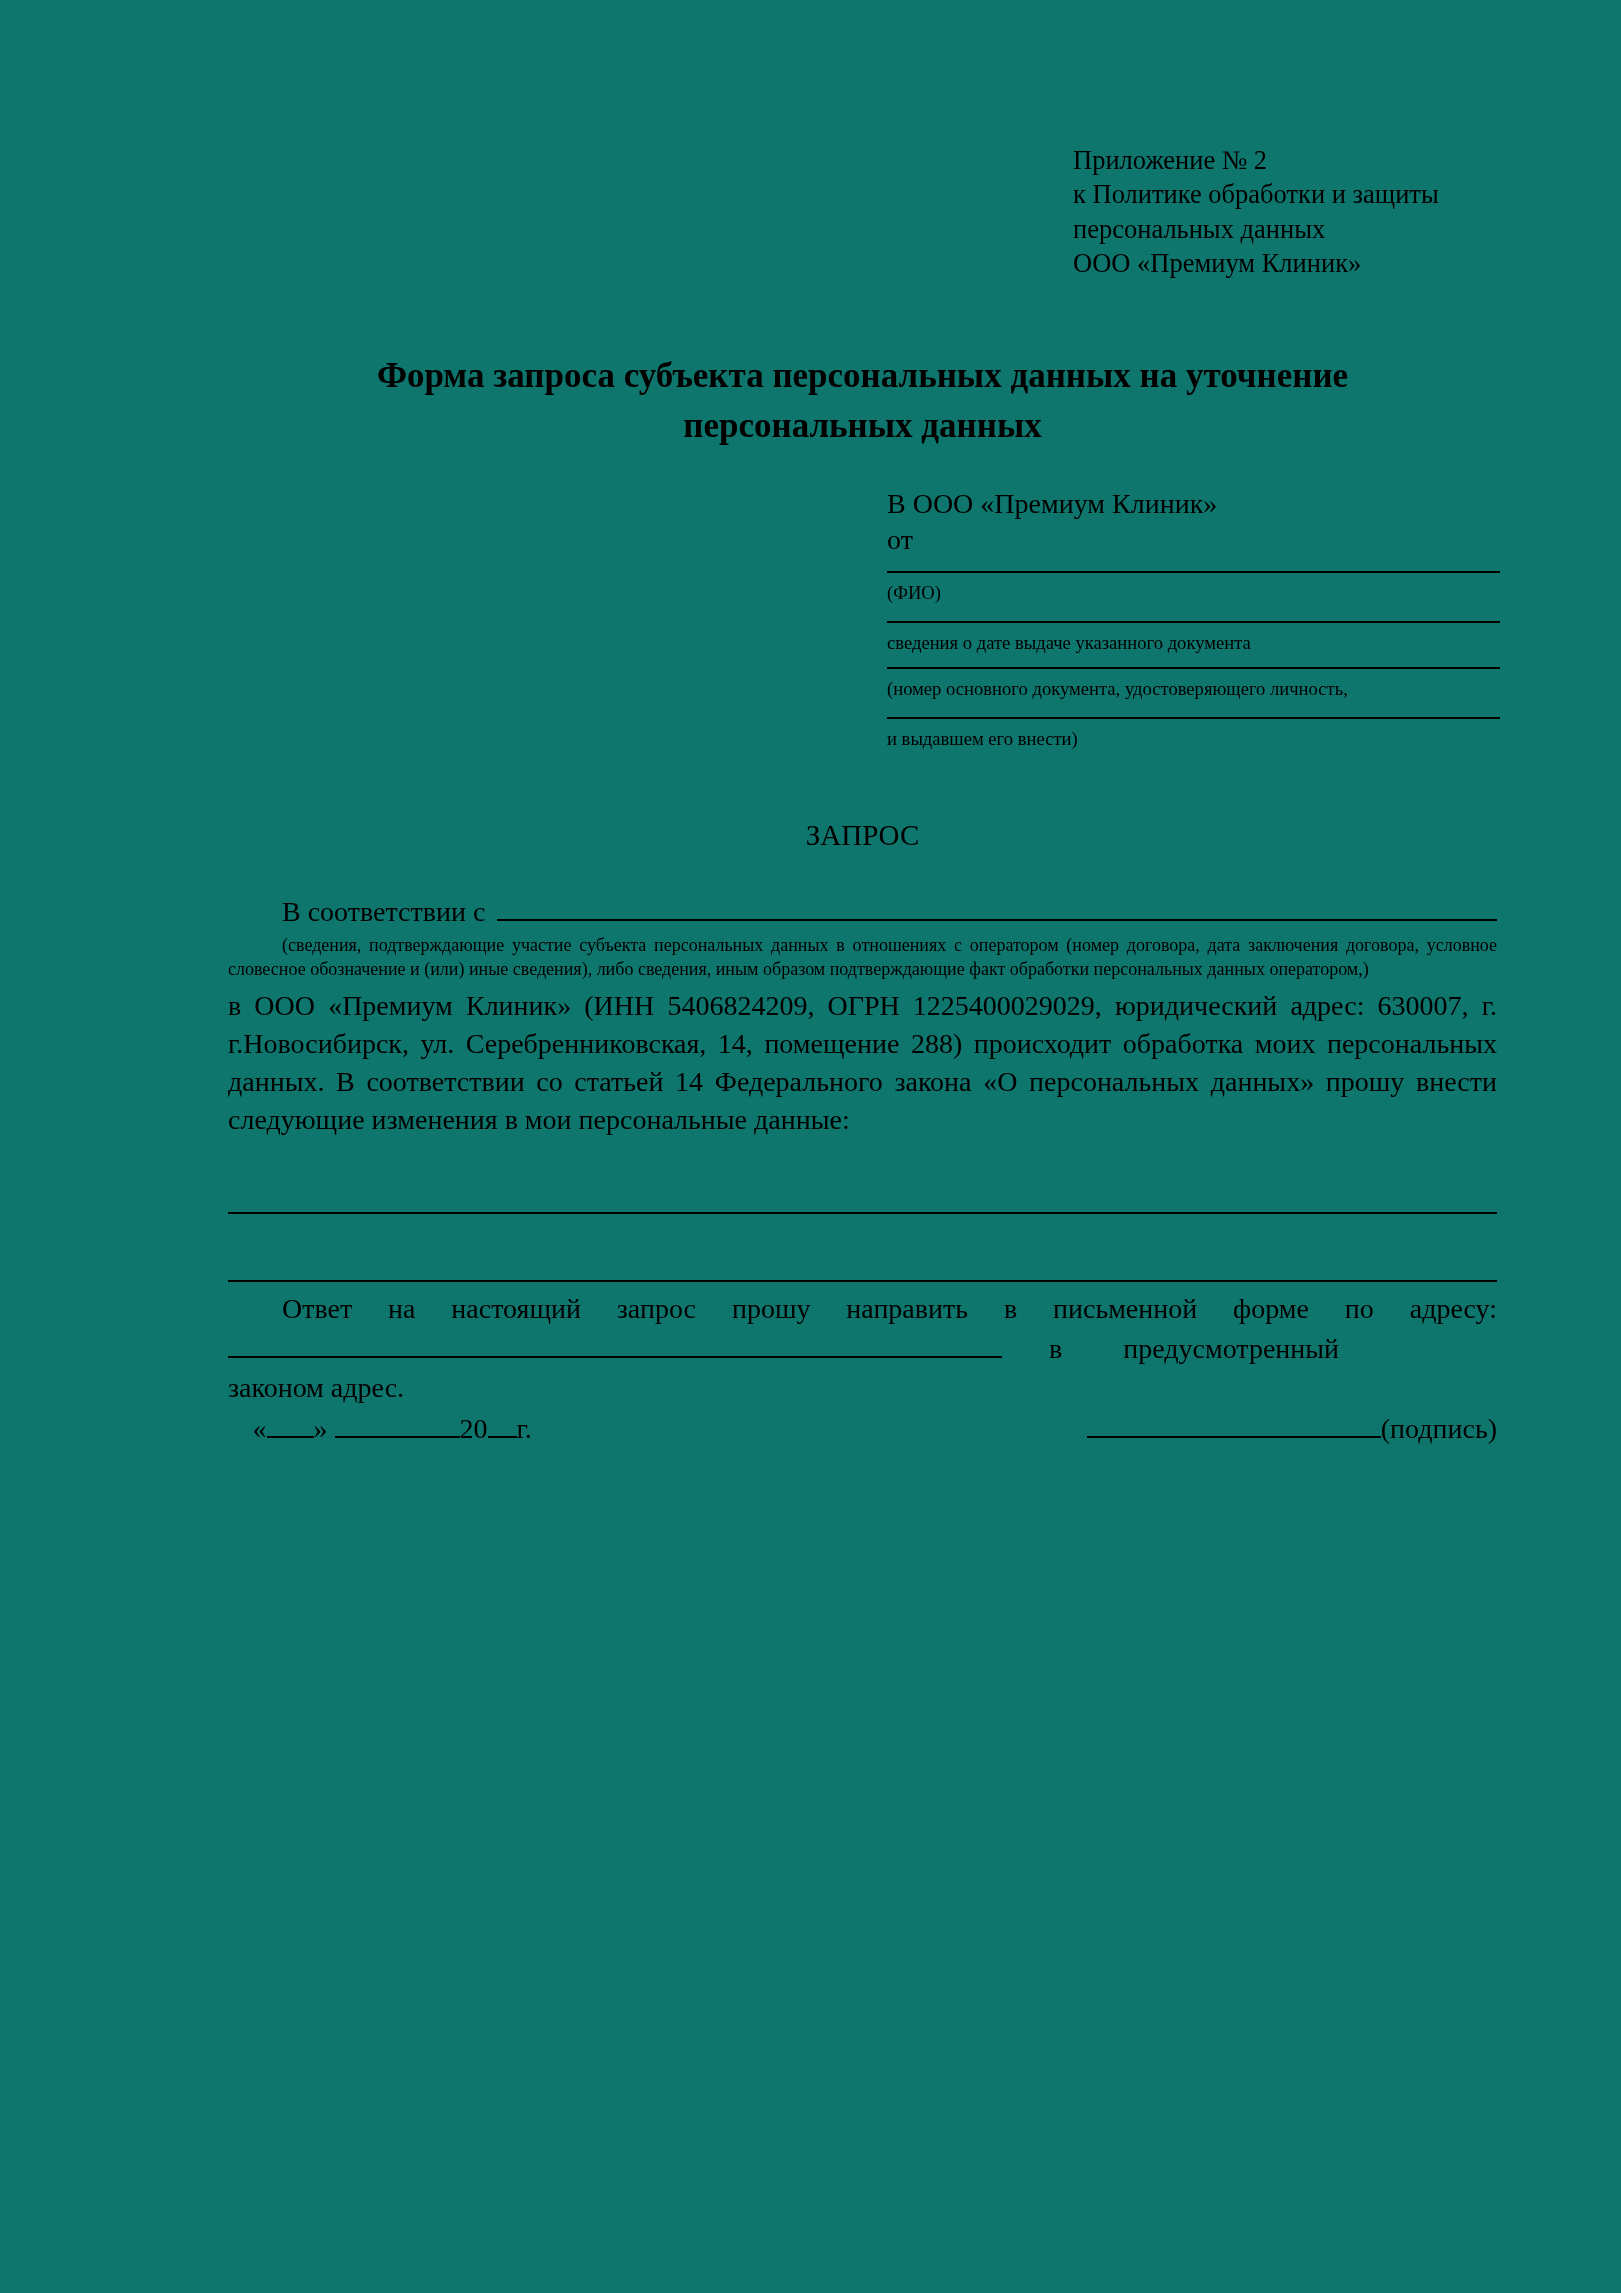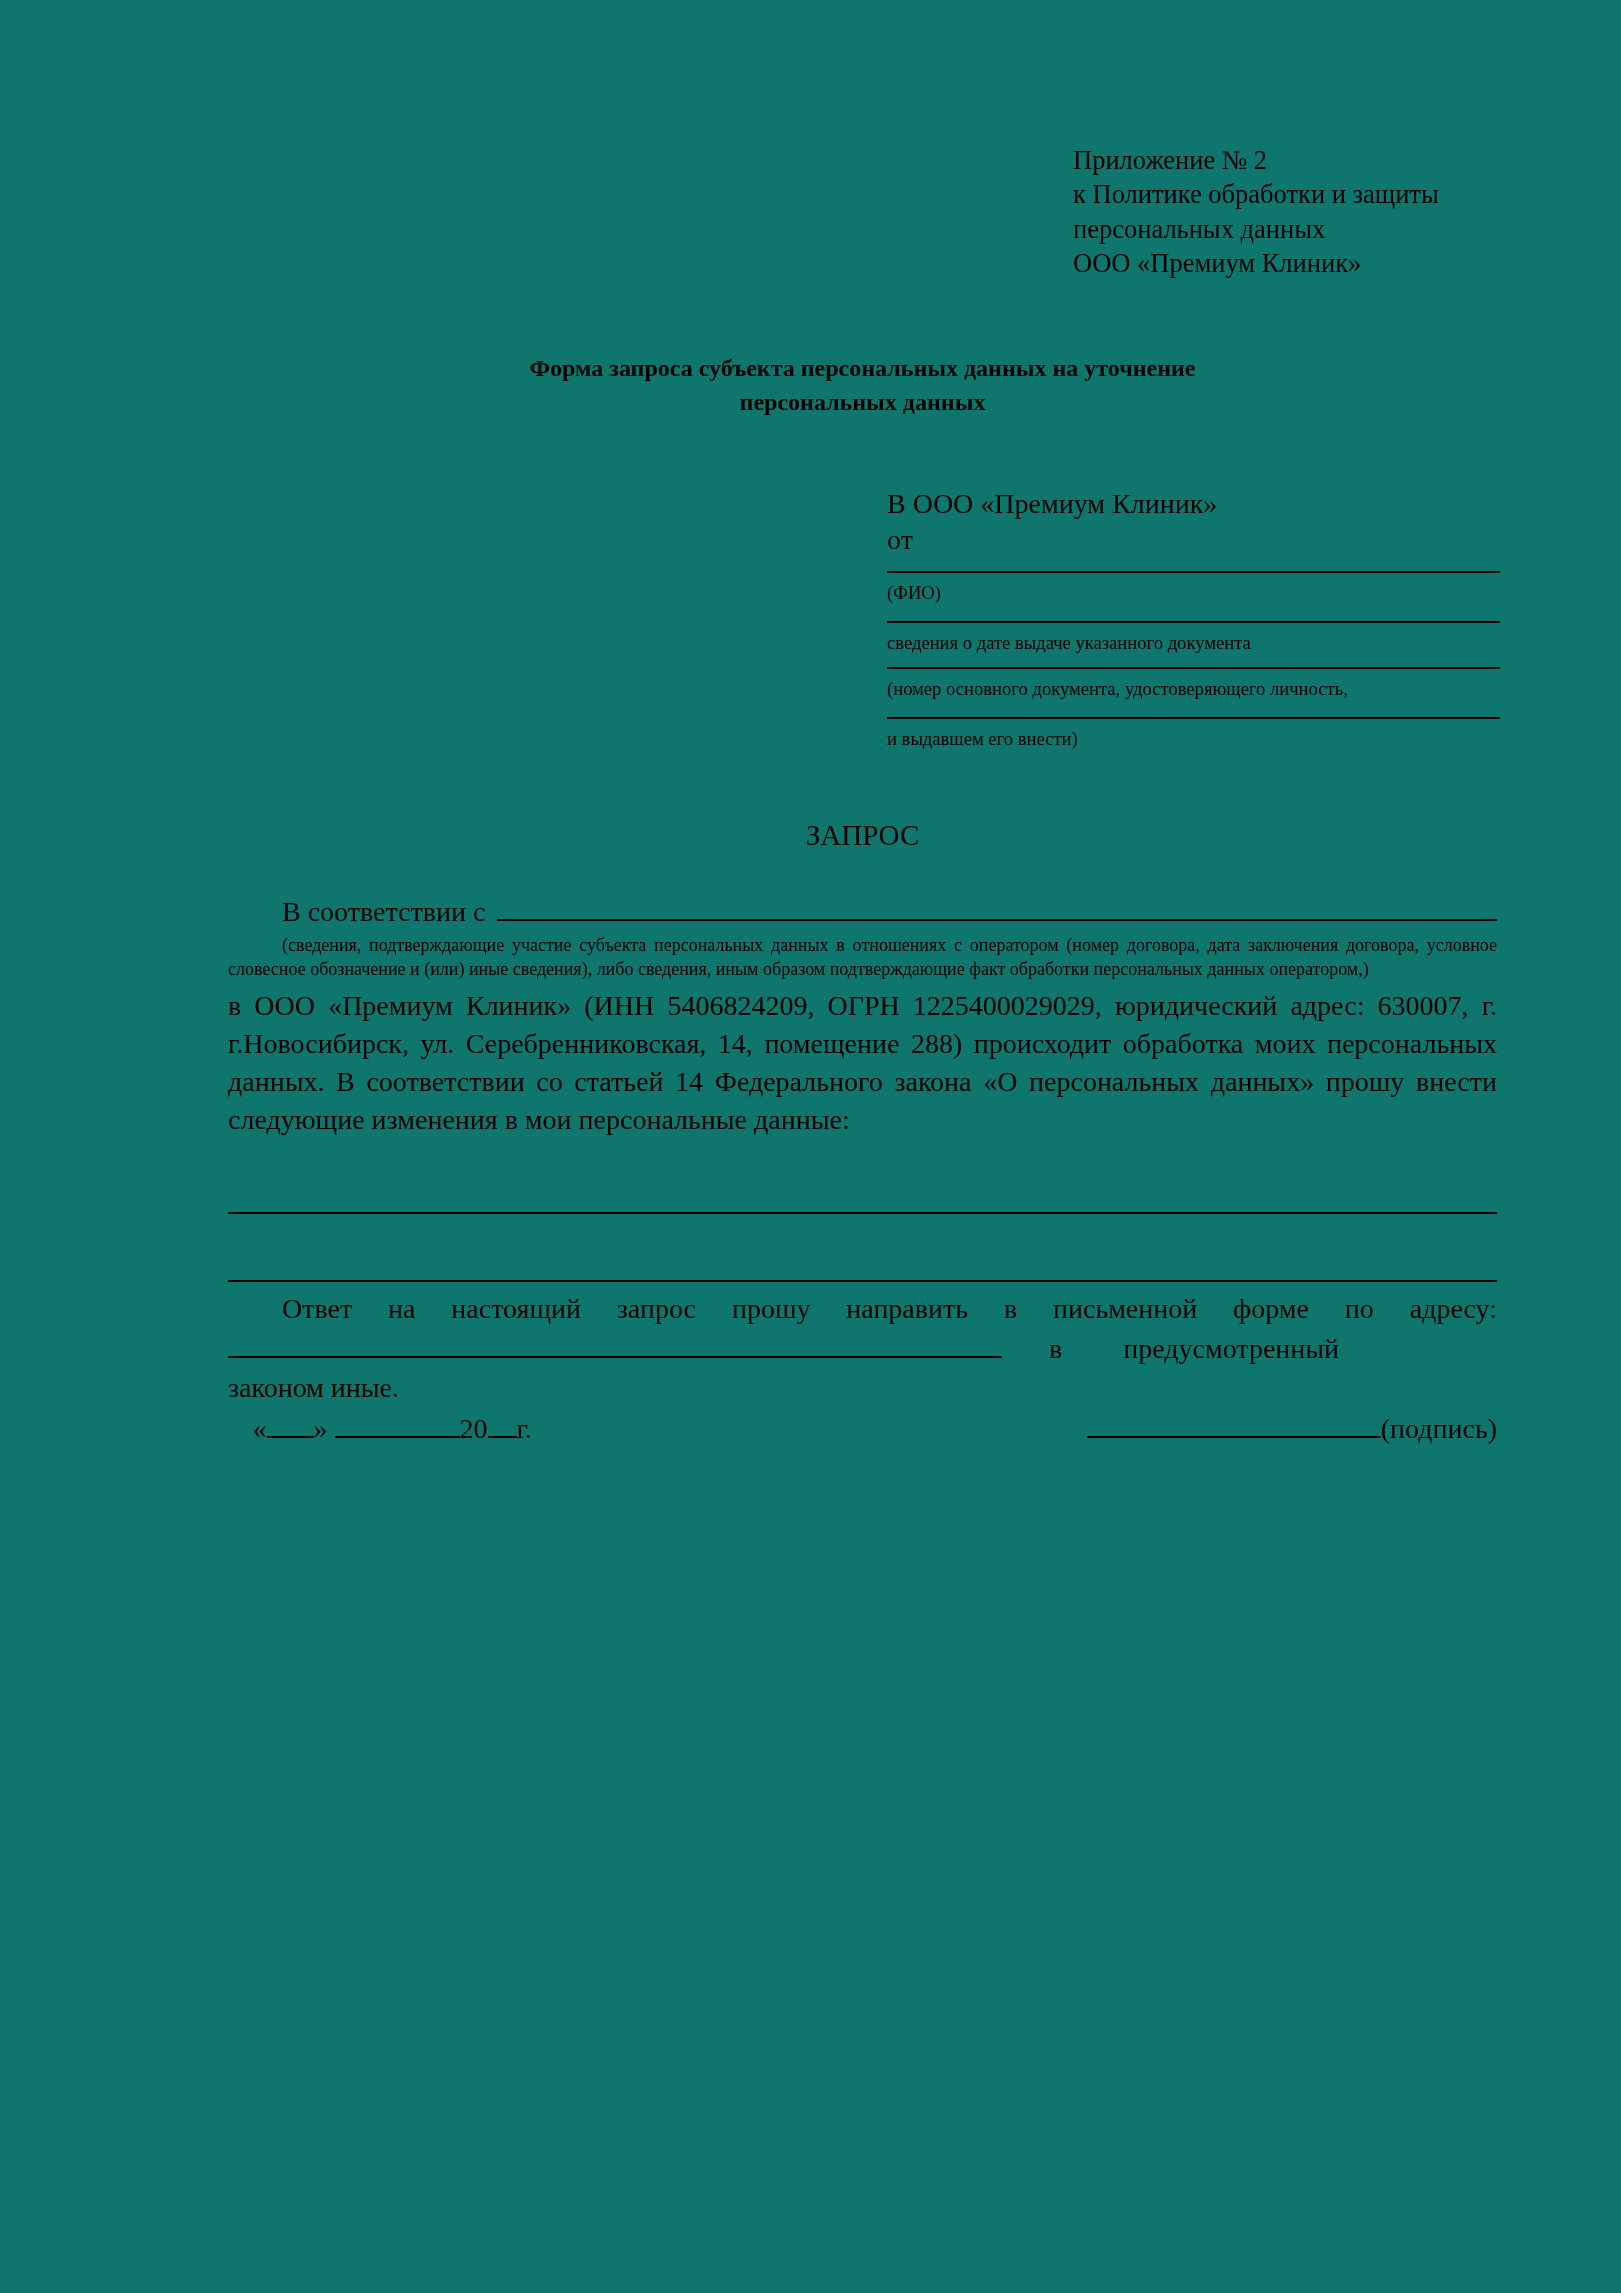--- a/index.html
+++ b/index.html
@@ -34,21 +34,21 @@
   .appendix div { white-space: nowrap; }
 
   
   .doc-title {
     position: absolute;
     left: 228px;
     top: 351px;
     width: 1269px;
     text-align: center;
     font-weight: bold;
-    font-size: 24px;
+    font-size: 35px;
     line-height: 1.42;
   }
 
   
   .addressee {
     position: absolute;
     left: 887px;
     top: 486px;
     width: 613px;
   }
@@ -271,21 +271,21 @@
   <div class="blank-rule rule-1"></div>
   <div class="blank-rule rule-2"></div>
 
   <div class="reply-block">
     <div class="reply-first">Ответ на настоящий запрос прошу направить в письменной форме по адресу:</div>
     <div class="reply-second">
       <span class="addr-blank"></span>
       <span class="w-v">в</span>
       <span class="w-term">предусмотренный</span>
     </div>
-    <div class="reply-third">законом иные.</div>
+    <div class="reply-third">законом адрес.</div>
   </div>
 
   <div class="sign-row">
     <div class="date-part"><span>«</span><span class="u-sm"></span><span>»</span> <span class="u-md"></span><span>20</span><span class="u-xs"></span><span>г.</span></div>
     <div class="spacer"></div>
     <div class="sign-part"><span class="u-sign"></span><span>(подпись)</span></div>
   </div>
 
 </div>
 

